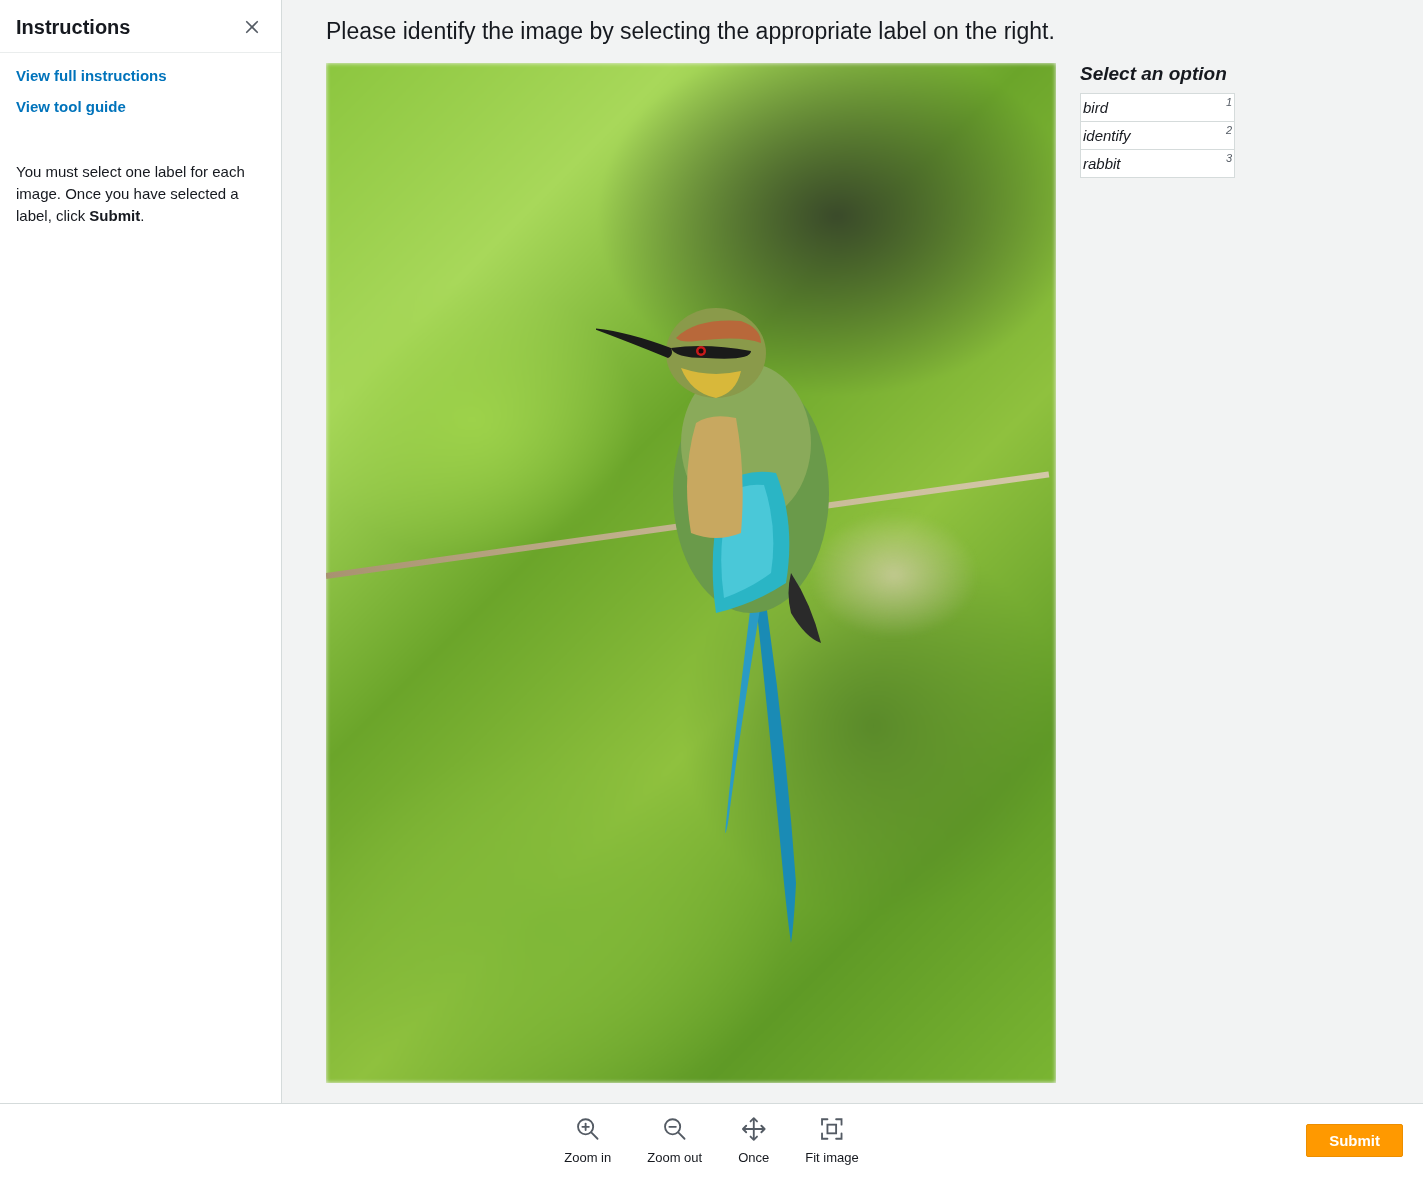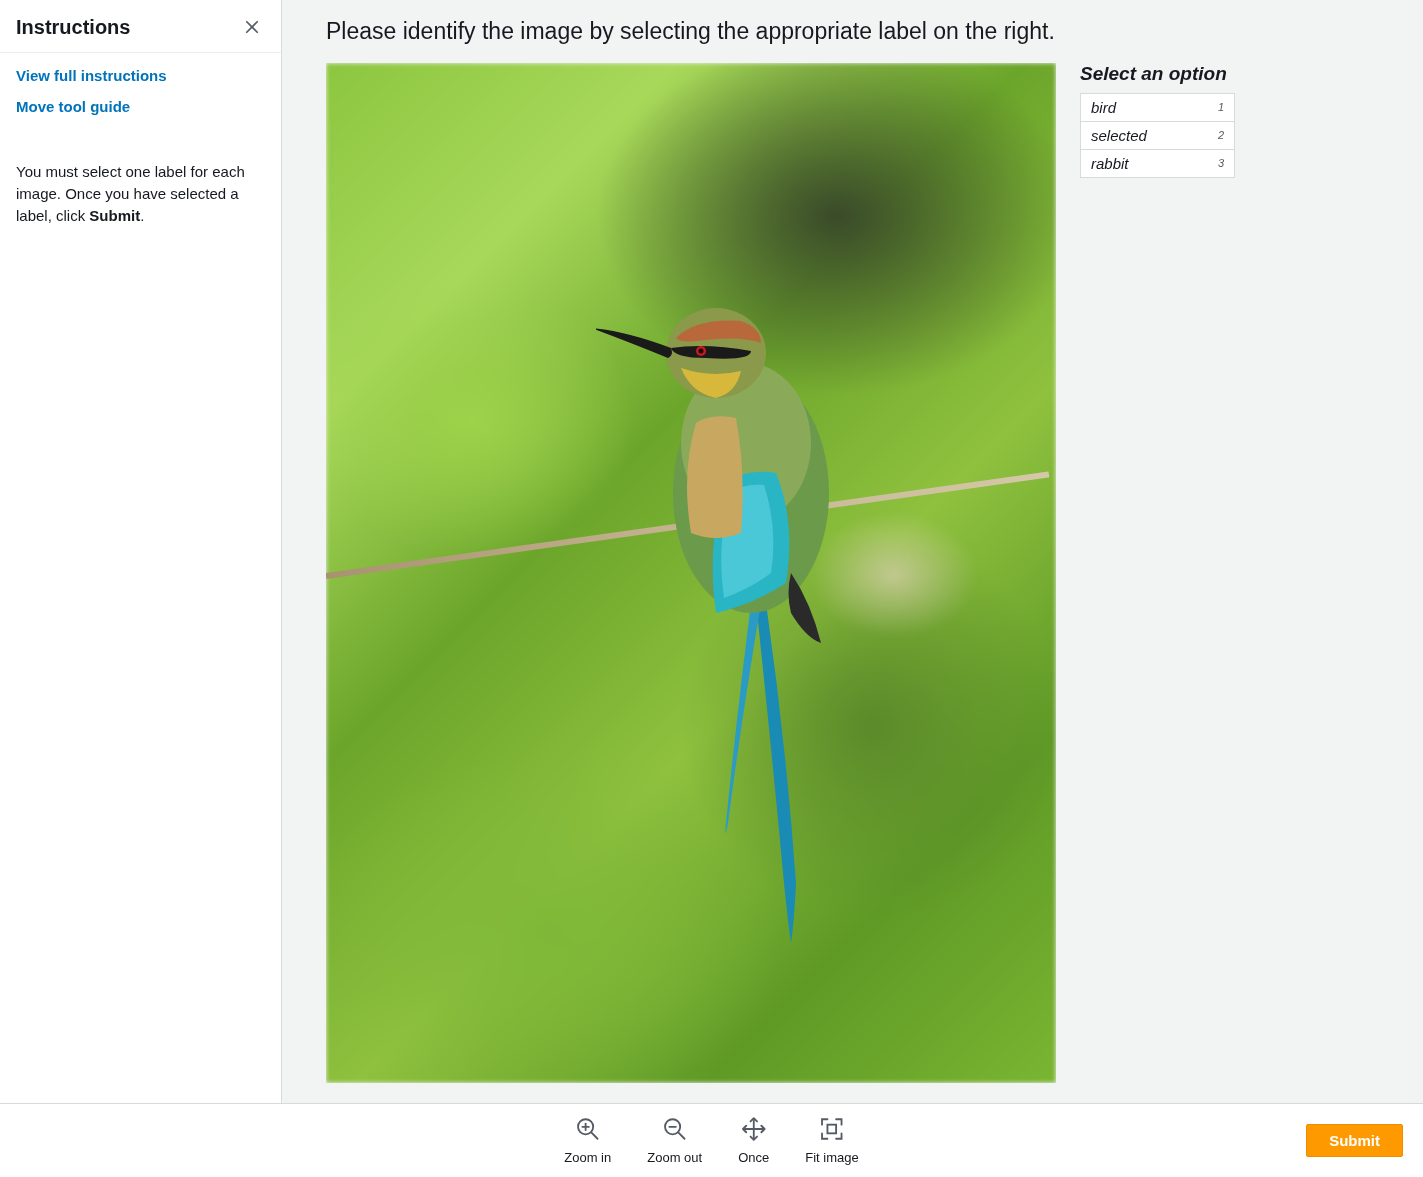--- a/index.html
+++ b/index.html
@@ -133,24 +133,24 @@
     font-size: 19px;
     font-weight: 700;
     color: #16191f;
     margin-bottom: 8px;
   }
   .option-list { border-top: 1px solid #d5dbdb; }
   .option-row {
     background: #fff;
     border: 1px solid #d5dbdb;
     border-top: none;
-    padding: 5px 10px;
+    padding: 5px 2px;
     display: flex;
     justify-content: space-between;
-    align-items: flex-end;
+    align-items: flex-start;
     cursor: pointer;
     font-size: 15px;
   }
   .option-key { font-size: 11px; color: #545b64; position: relative; top: -3px; }
 
   .footer {
     border-top: 1px solid #d5dbdb;
     background: #fff;
     display: flex;
     align-items: center;
@@ -203,21 +203,21 @@
           <span>
             <svg viewBox="0 0 24 24" fill="none" stroke="currentColor" stroke-width="2.2" stroke-linecap="round">
               <line x1="5" y1="5" x2="19" y2="19"></line>
                 <line x1="19" y1="5" x2="5" y2="19"></line>
             </svg>
           </span>
         </button>
       </div>
       <div class="sidebar-body">
         <a class="text-link">View full instructions</a><br>
-        <a class="text-link">Move tool guide</a>
+        <a class="text-link">View tool guide</a>
         <p class="instructions-text">
           <span>You must select one label for each image. Once you have selected a label, click </span><strong>Submit</strong><span>.</span>
         </p>
       </div>
     </aside>
 
     <main class="main">
       <div class="prompt">Please identify the image by selecting the appropriate label on the right.</div>
 
       <div class="work-row">
@@ -254,21 +254,21 @@
         </div>
 
         <div class="options-panel">
           <div class="options-title">Select an option</div>
           <div class="option-list">
             <div class="option-row">
               <span>bird</span>
               <span class="option-key">1</span>
             </div>
             <div class="option-row">
-              <span>selected</span>
+              <span>identify</span>
               <span class="option-key">2</span>
             </div>
             <div class="option-row">
               <span>rabbit</span>
               <span class="option-key">3</span>
             </div>
           </div>
         </div>
       </div>
     </main>

